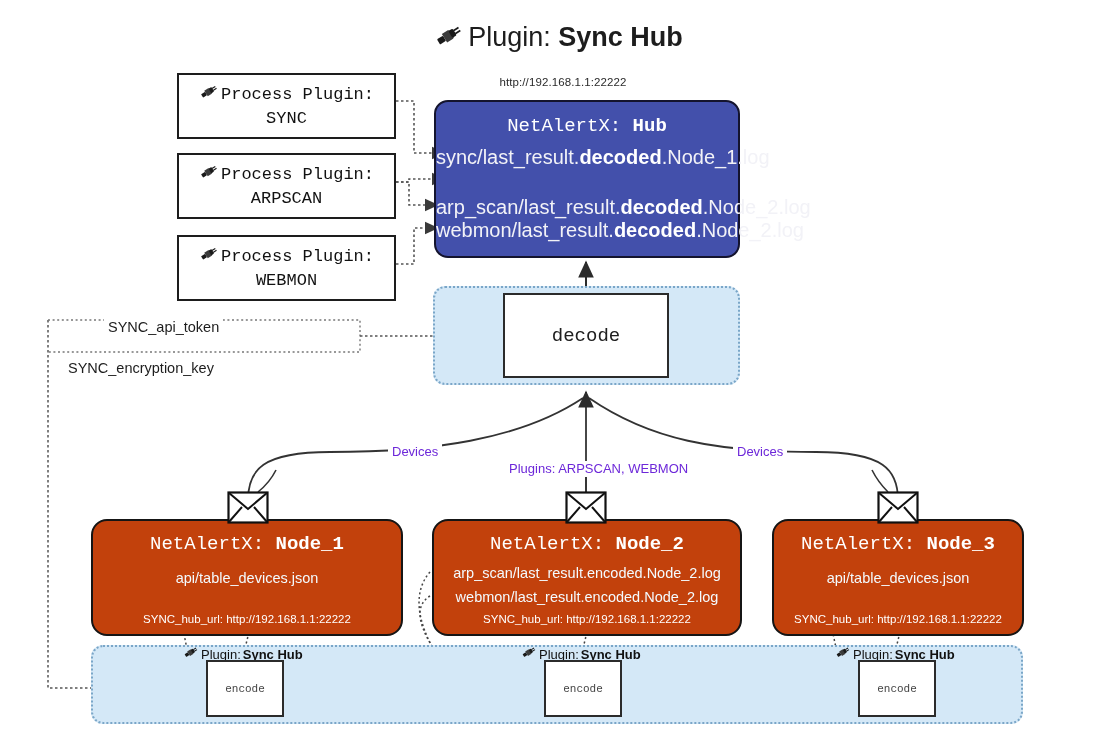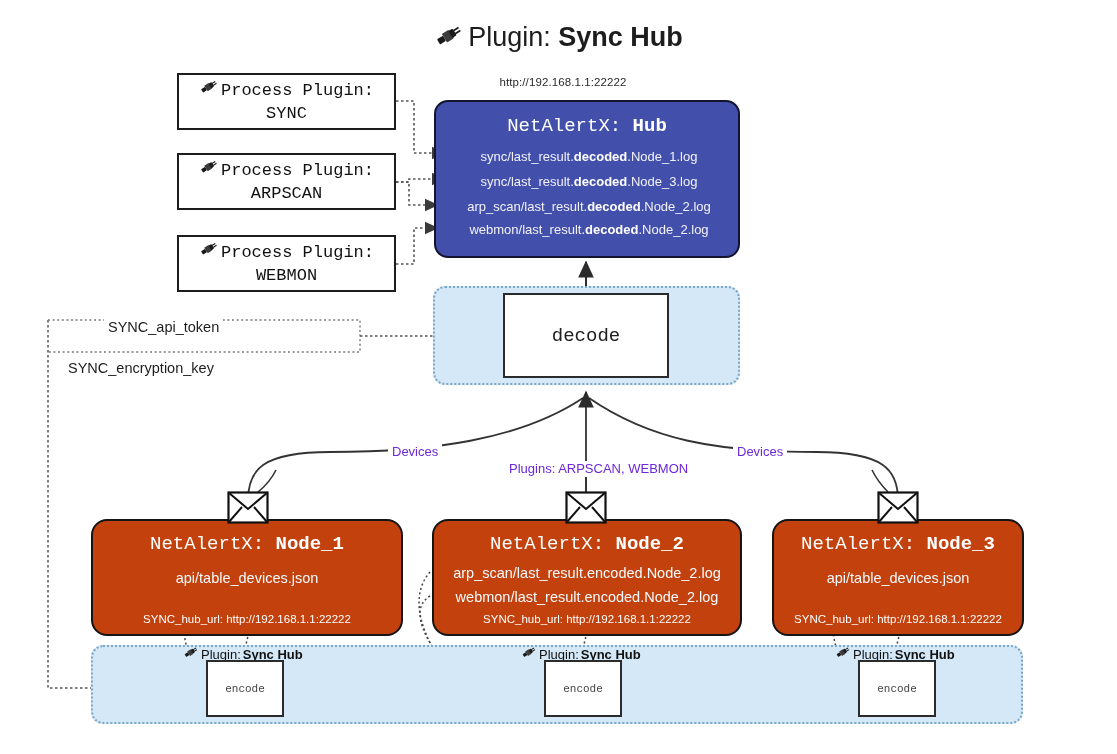--- a/index.html
+++ b/index.html
@@ -22,21 +22,21 @@
   #title .val{font-weight:700;}
 
   
   #hub-url{
     left:410px;width:306px;top:76px;text-align:center;
     font-size:11.5px;color:#2b2b2b;letter-spacing:.1px;
   }
 
   
   .proc-box{
-    width:219px;height:57px;background:#ffffff;
+    width:219px;height:66px;background:#ffffff;
     border:2px solid #1d1d1d;
     display:flex;flex-direction:column;align-items:center;justify-content:center;
     font-family:"Liberation Mono", monospace;
     font-size:17px;line-height:22px;color:#111;
   }
   .proc-box .r1{display:flex;align-items:center;gap:2px;white-space:nowrap;}
   .proc-box .r2{white-space:nowrap;}
   .proc-box .plug{display:inline-block;vertical-align:-2px;}
 
   
@@ -46,21 +46,21 @@
     color:#ffffff;
   }
   #hub .hub-title{
     text-align:center;margin-top:12px;
     font-family:"Liberation Mono", monospace;font-size:19px;line-height:24px;
     color:#fff;white-space:nowrap;
   }
   #hub .hub-title b{font-weight:700;margin-top:40px;}
   .hub-line{
     position:absolute;left:0;width:306px;text-align:center;
-    font-size:13px;line-height:18px;color:#f2f2f7;white-space:nowrap;
+    font-size:20px;line-height:18px;color:#f2f2f7;white-space:nowrap;
   }
   .hub-line b{font-weight:700;color:#ffffff;}
 
   
   #decode-group{
     left:433px;top:286px;width:307px;height:99px;
     background:#d4e8f7;border:2px dotted #7aa6c8;border-radius:12px;
   }
   #decode-box{
     left:503px;top:293px;width:166px;height:85px;
@@ -242,23 +242,20 @@
   </div>
 
   <div class="abs" id="hub">
     <div class="hub-title">
       <span>NetAlertX:</span>
       <b>Hub</b>
     </div>
     <div class="hub-line" style="top:46px;">
       <span>sync/last_result.</span><b>decoded</b><span>.Node_1.log</span>
     </div>
-    <div class="hub-line" style="top:71px;">
-      <span>sync/last_result.</span><b>decoded</b><span>.Node_3.log</span>
-    </div>
     <div class="hub-line" style="top:96px;text-align:center;">
       <span>arp_scan/last_result.</span><b>decoded</b><span>.Node_2.log</span>
     </div>
     <div class="hub-line" style="top:119px;">
       <span>webmon/last_result.</span><b>decoded</b><span>.Node_2.log</span>
     </div>
   </div>
 
   <div class="abs" id="decode-group"></div>
   <div class="abs" id="decode-box">decode</div>

